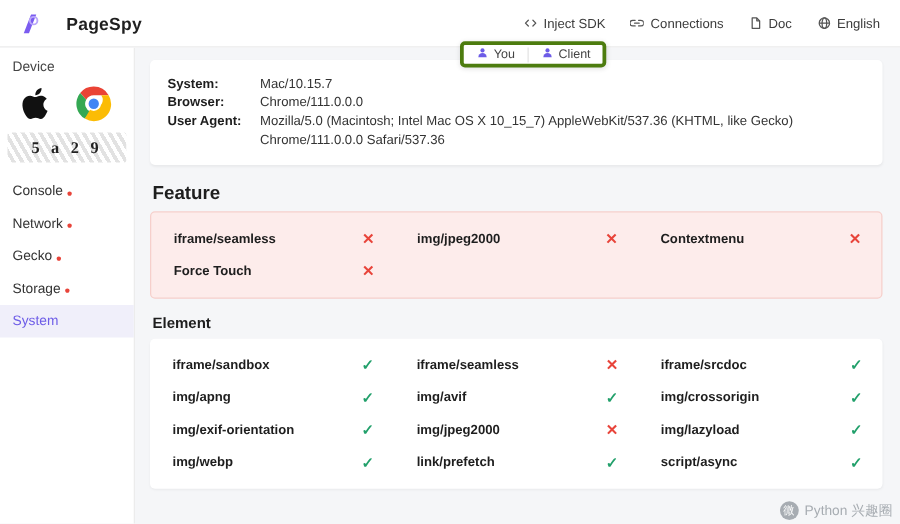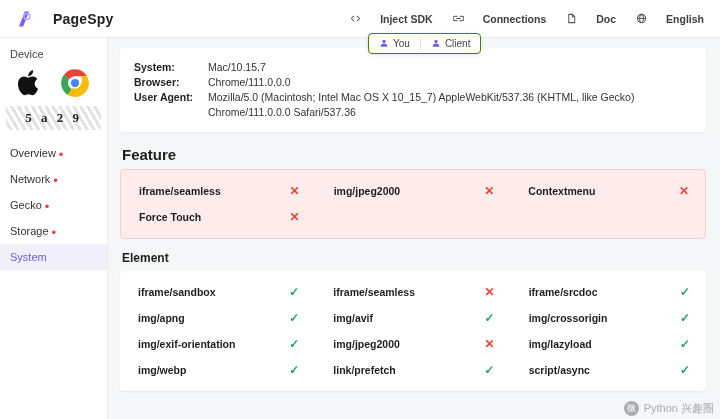--- a/index.html
+++ b/index.html
@@ -16,21 +16,21 @@
     height: 38px; background: #ffffff;
     display: flex; align-items: center;
     border-bottom: 1px solid #ececec;
     position: relative; z-index: 5;
   }
   .brand { display: flex; align-items: center; padding-left: 14px; gap: 7px; }
   .brand-logo { width: 20px; height: 20px; position: relative; }
   .brand-name { font-size: 14px; font-weight: bold; color: #1f1f1f; letter-spacing: .2px; margin-left: 12px; }
 
   .topnav { margin-left: auto; display: flex; align-items: center; gap: 20px; padding-right: 16px; }
-  .topnav-item { display: flex; align-items: center; gap: 19px; font-size: 10.5px; color: #3c3c3c; cursor: pointer; font-weight: bold; }
+  .topnav-item { display: flex; align-items: center; gap: 5px; font-size: 10.5px; color: #3c3c3c; cursor: pointer; }
   .topnav-item svg { display: block; }
 
   
   .body-wrap { display: flex; height: 381px; }
 
   
   .sidebar {
     width: 108px; background: #ffffff; border-right: 1px solid #ececec;
     padding-top: 8px; flex-shrink: 0;
   }
@@ -77,21 +77,21 @@
     padding: 6px 16px 6px 18px; font-size: 10.5px; color: #1e1e1e; font-weight: bold;
   }
   .mark-x { color: #e8443a; font-size: 12px; font-weight: bold; }
   .mark-v { color: #22a06b; font-size: 12px; font-weight: bold; }
 
   .element-title { font-size: 12px; font-weight: bold; color: #1e1e1e; margin: 12px 0 6px 2px; }
 
   
   .pill {
     position: absolute; top: 33px; left: 368px;
-    background: #ffffff; border: 1px solid #4d7c0f; border-radius: 4px;
+    background: #ffffff; border: 3px solid #4d7c0f; border-radius: 4px;
     display: flex; align-items: center; box-shadow: 0 1px 4px rgba(0,0,0,.12);
     height: 21px; z-index: 20;
   }
   .pill-item { display: flex; align-items: center; gap: 4px; font-size: 10px; color: #444; padding: 0 10px; height: 100%; cursor: pointer; }
   .pill-sep { width: 1px; height: 12px; background: #e3e3e3; }
 
   
   .watermark {
     position: absolute; right: 6px; bottom: 3px;
     display: flex; align-items: center; gap: 5px;
@@ -200,21 +200,21 @@
           <path d="M43.1 13A22 22 0 0 1 12.6 43l7.9-13.6a11 11 0 0 0 13.8-5.4A11 11 0 0 0 33.6 13z" fill="#fbbc05"></path>
           <circle cx="24" cy="24" r="9.2" fill="#fff"></circle>
           <circle cx="24" cy="24" r="6.6" fill="#4285f4"></circle>
         </svg>
       </span>
     </div>
 
     <div class="captcha">5 a 2 9</div>
 
     <div class="menu-item">
-      <span>Overview</span>
+      <span>Console</span>
       <span class="dot">•</span>
     </div>
     <div class="menu-item">
       <span>Network</span>
       <span class="dot">•</span>
     </div>
     <div class="menu-item">
       <span>Gecko</span>
       <span class="dot">•</span>
     </div>

